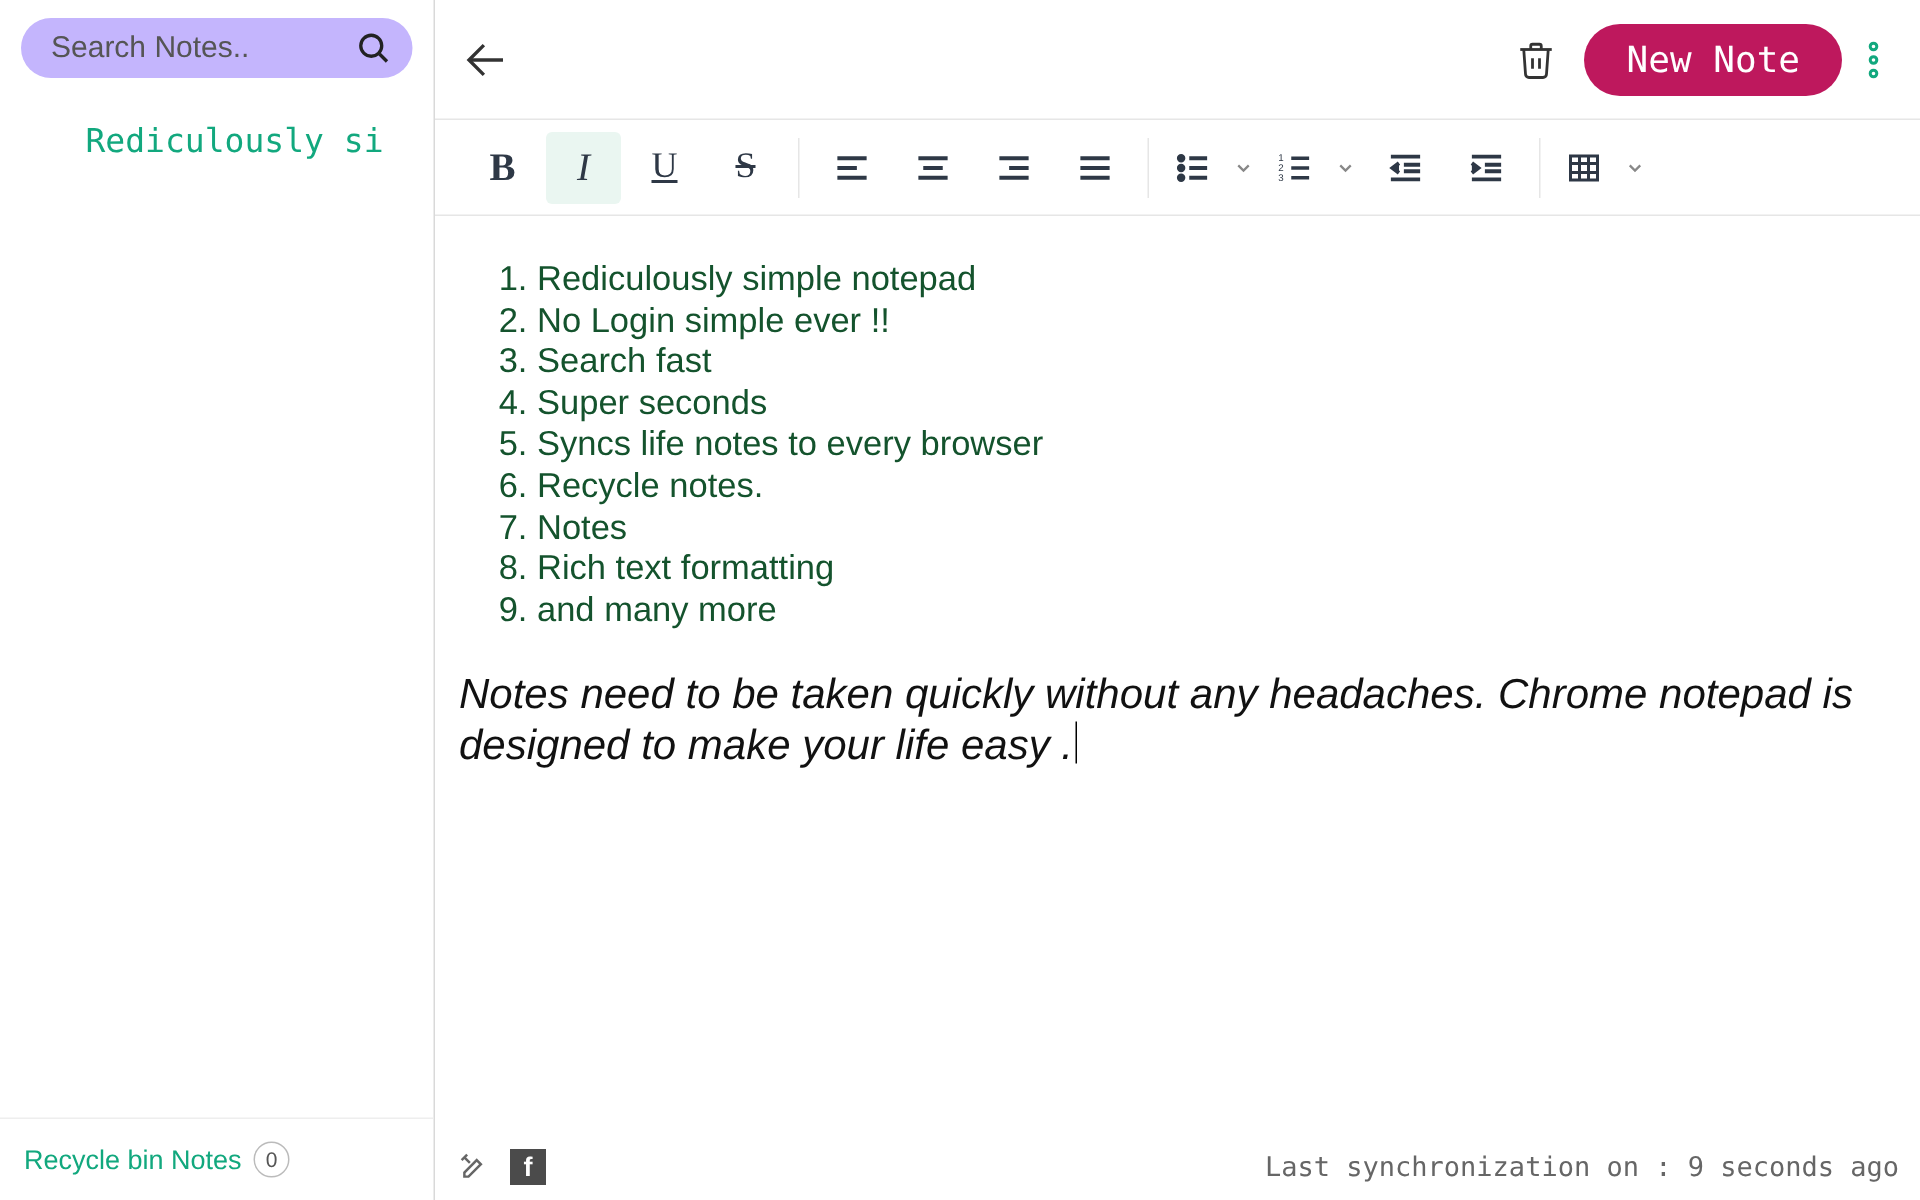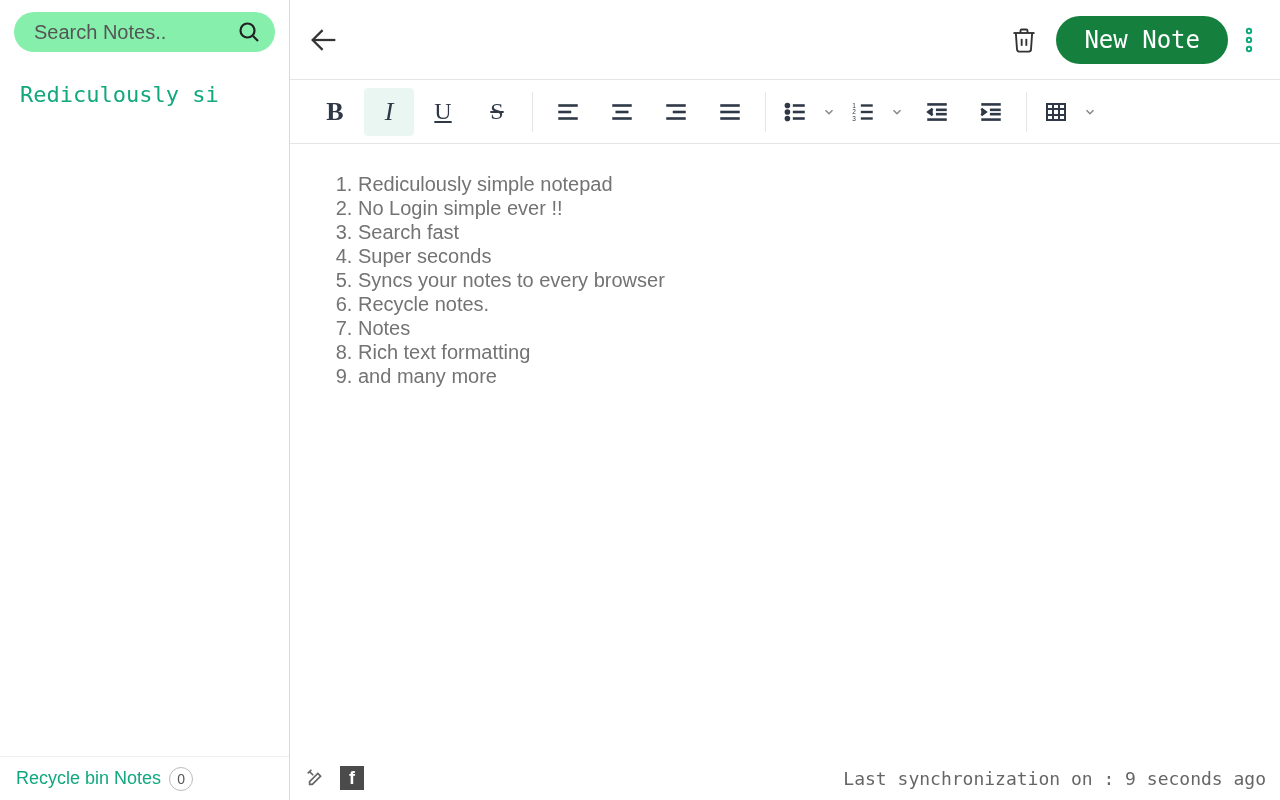--- a/index.html
+++ b/index.html
@@ -3,48 +3,48 @@
 <meta charset="utf-8">
 <style>
   * { box-sizing: border-box; margin: 0; padding: 0; }
   html, body { width: 1280px; height: 800px; overflow: hidden; font-family: -apple-system, BlinkMacSystemFont, "Segoe UI", Helvetica, Arial, sans-serif; }
   body { display: flex; background: #fff; }
 
   
   .sidebar { width: 290px; height: 100%; border-right: 1px solid #d9d9d9; display: flex; flex-direction: column; background: #fff; }
   .search-wrap { padding: 12px 14px 10px 14px; }
   .search-box { position: relative; }
-  .search-input { width: 100%; height: 40px; border-radius: 22px; background: #86efac; border: none; padding: 0 44px 0 20px; font-size: 20px; color: #333; outline: none; }
+  .search-input { width: 100%; height: 40px; border-radius: 22px; background: #c4b5fd; border: none; padding: 0 44px 0 20px; font-size: 20px; color: #333; outline: none; }
   .search-input::placeholder { color: #555; }
   .search-icon { position: absolute; right: 14px; top: 50%; transform: translateY(-50%); color: #222; }
   .note-list { flex: 1; padding-top: 18px; }
-  .note-item { font-family: ui-monospace, Menlo, Consolas, monospace; color: #12a87e; font-size: 22px; padding: 2px 0 2px 20px; cursor: pointer; white-space: nowrap; overflow: hidden; }
-  .recycle-bar { height: 44px; border-top: 1px solid #eee; display: flex; align-items: center; padding: 0 16px; gap: 8px; color: #12a87e; font-size: 18px; cursor: pointer; }
+  .note-item { font-family: ui-monospace, Menlo, Consolas, monospace; color: #12a87e; font-size: 22px; padding: 2px 0 2px 20px; cursor: pointer; white-space: nowrap; overflow: hidden; margin-left: 37px; }
+  .recycle-bar { height: 55px; border-top: 1px solid #eee; display: flex; align-items: center; padding: 0 16px; gap: 8px; color: #12a87e; font-size: 18px; cursor: pointer; }
   .count-pill { display: inline-flex; align-items: center; justify-content: center; min-width: 24px; height: 24px; border: 1px solid #bbb; border-radius: 12px; color: #555; font-size: 14px; padding: 0 6px; }
 
   
   .main { flex: 1; height: 100%; display: flex; flex-direction: column; }
   .main-header { height: 80px; display: flex; align-items: center; padding: 0 16px 0 12px; border-bottom: 1px solid #e6e6e6; }
   .back-btn { width: 44px; height: 44px; display: flex; align-items: center; justify-content: center; cursor: pointer; color: #333; }
   .main-header .spacer { flex: 1; }
   .trash-btn { width: 40px; height: 40px; display:flex; align-items:center; justify-content:center; cursor:pointer; color:#333; margin-right: 12px; }
-  .new-note-btn { background: #15803d; color: #fff; border: none; border-radius: 26px; height: 48px; padding: 0 28px; font-size: 24px; font-family: ui-monospace, Menlo, Consolas, monospace; cursor: pointer; }
+  .new-note-btn { background: #be185d; color: #fff; border: none; border-radius: 26px; height: 48px; padding: 0 28px; font-size: 24px; font-family: ui-monospace, Menlo, Consolas, monospace; cursor: pointer; }
   .more-btn { width: 30px; height: 48px; display:flex; align-items:center; justify-content:center; cursor:pointer; color:#12a87e; margin-left: 6px; }
 
   
   .toolbar { height: 64px; display:flex; align-items:center; border-bottom: 1px solid #e6e6e6; padding: 0 10px; }
   .tb-group { display:flex; align-items:center; gap: 4px; padding: 0 10px; }
   .tb-sep { width: 1px; height: 40px; background: #e6e6e6; }
   .tb-btn { width: 50px; height: 48px; display:flex; align-items:center; justify-content:center; cursor:pointer; color:#2e3846; border-radius:4px; }
   .tb-btn.active { background: #eaf6f1; }
   .tb-chev { width: 22px; height: 48px; display:flex; align-items:center; justify-content:center; cursor:pointer; color:#888; }
 
   
   .editor { flex: 1; padding: 28px 8px 10px 8px; overflow: auto; }
-  .editor ol { list-style: decimal; padding-left: 60px; font-size: 20px; line-height: 1.2; color:#737373; }
+  .editor ol { list-style: decimal; padding-left: 60px; font-size: 23px; line-height: 1.2; color:#14532d; }
   .editor ol li { padding: 0; }
   .editor .italic-p { font-style: italic; font-size: 28px; line-height: 1.2; color:#111; padding: 0 8px; margin-top: 26px; }
   .caret { display:inline-block; width:1px; height:1em; background:#000; vertical-align:-3px; margin-left:2px; }
 
   
   .status { height: 44px; display:flex; align-items:center; padding: 0 14px; color:#666; font-family: ui-monospace, Menlo, Consolas, monospace; font-size:18px; }
   .status .left { display:flex; gap:12px; align-items:center; }
   .status .spacer { flex:1; }
   .status-icon { width:24px; height:24px; display:flex; align-items:center; justify-content:center; cursor:pointer; }
   .fb-icon { background:#4b4b4b; color:#fff; width:24px; height:24px; display:flex; align-items:center; justify-content:center; font-weight:bold; font-size:18px; font-family: Arial, sans-serif; cursor:pointer; }
@@ -251,26 +251,27 @@
         </div>
     </div>
   </div>
 
   <div class="editor">
     <ol>
       <li>Rediculously simple notepad</li>
       <li>No Login simple ever !!</li>
       <li>Search fast</li>
       <li>Super seconds</li>
-      <li>Syncs your notes to every browser</li>
+      <li>Syncs life notes to every browser</li>
       <li>Recycle notes.</li>
       <li>Notes</li>
       <li>Rich text formatting</li>
       <li>and many more</li>
     </ol>
+    <p class="italic-p"><span>Notes need to be taken quickly without any headaches. Chrome notepad is designed to make your life easy .</span><span class="caret"></span></p>
   </div>
 
   <div class="status">
     <div class="left">
       <div class="status-icon">
         <span>
           <svg width="22" height="22" viewBox="0 0 24 24" fill="none" stroke="currentColor" stroke-width="1.8">
               <path d="M14 7l3 3-9 9H5v-3l9-9z"></path>
               <path d="M5 5l4 4"></path>
               <path d="M3 7l4-4"></path>

